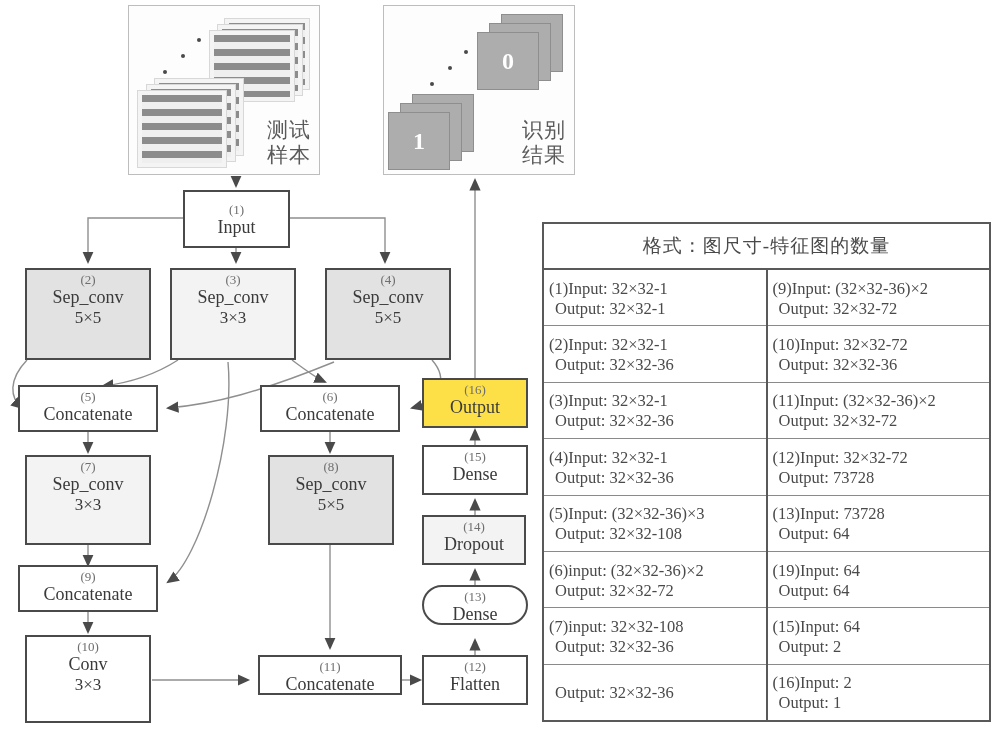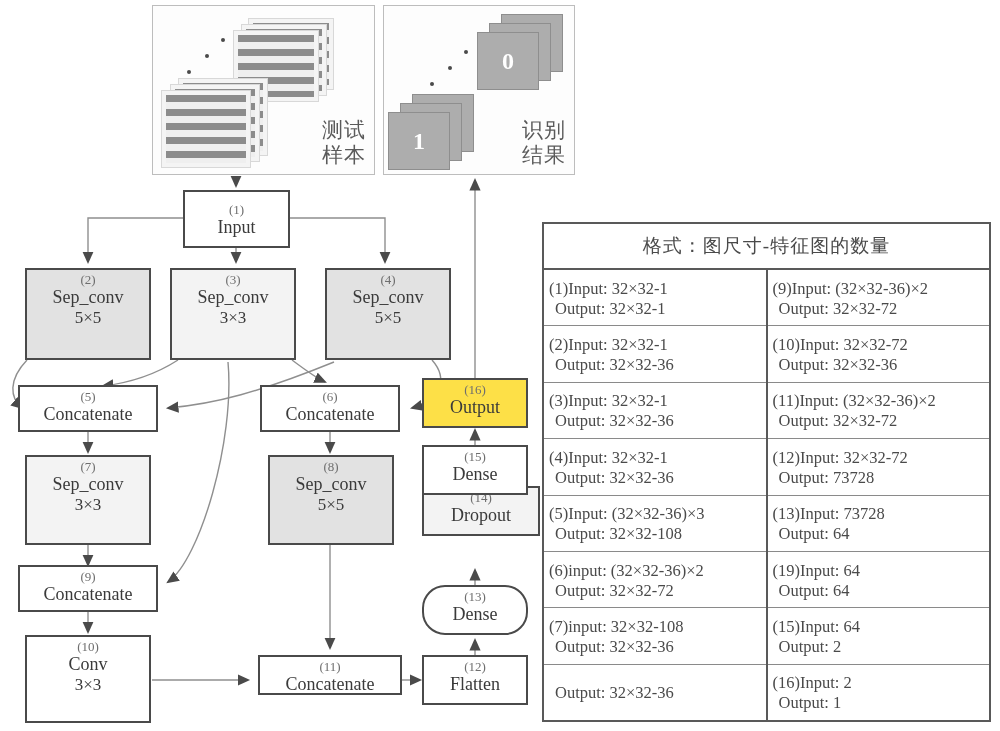--- a/index.html
+++ b/index.html
@@ -67,21 +67,21 @@
   }
   .tbl-cell:last-child{border-bottom:none;}
   .tbl-cell .l1,.tbl-cell .l2{font-size:16.5px;line-height:20px;color:#4a4a4a;white-space:nowrap;}
   .tbl-cell .l2{padding-left:6px;}
 </style>
 </head>
 <body>
 
 <div id="stage">
 
-  <div class="panel" style="left:152px;top:5px;width:223px;height:170px;">
+  <div class="panel" style="left:128px;top:5px;width:192px;height:170px;">
     <div class="stripe-card" style="left:95px;top:12px;width:86px;height:72px;">
         <div class="bars"></div>
       </div>
     <div class="stripe-card" style="left:88px;top:18px;width:86px;height:72px;">
         <div class="bars"></div>
       </div>
     <div class="stripe-card" style="left:80px;top:24px;width:86px;height:72px;">
         <div class="bars"></div>
       </div>
     <div class="dots" style="left:20px;top:30px;width:60px;height:50px;">
@@ -229,26 +229,26 @@
   <div class="node" style="left:258px;top:655px;width:144px;height:40px;">
     <span class="idx">(11)</span>
     <span class="lbl">Concatenate</span>
   </div>
 
   <div class="node" style="left:422px;top:655px;width:106px;height:50px;">
     <span class="idx">(12)</span>
     <span class="lbl">Flatten</span>
   </div>
 
-  <div class="node" style="left:422px;top:585px;width:106px;height:50px;border-radius:23px;">
+  <div class="node" style="left:422px;top:585px;width:106px;height:40px;border-radius:23px;">
     <span class="idx">(13)</span>
     <span class="lbl">Dense</span>
   </div>
 
-  <div class="node shade-light" style="left:422px;top:486px;width:118px;height:50px;">
+  <div class="node shade-light" style="left:422px;top:515px;width:104px;height:50px;">
     <span class="idx">(14)</span>
     <span class="lbl">Dropout</span>
   </div>
 
   <div class="node" style="left:422px;top:445px;width:106px;height:50px;">
     <span class="idx">(15)</span>
     <span class="lbl">Dense</span>
   </div>
 
   <div class="node shade-dark" style="left:422px;top:378px;width:106px;height:50px;">

